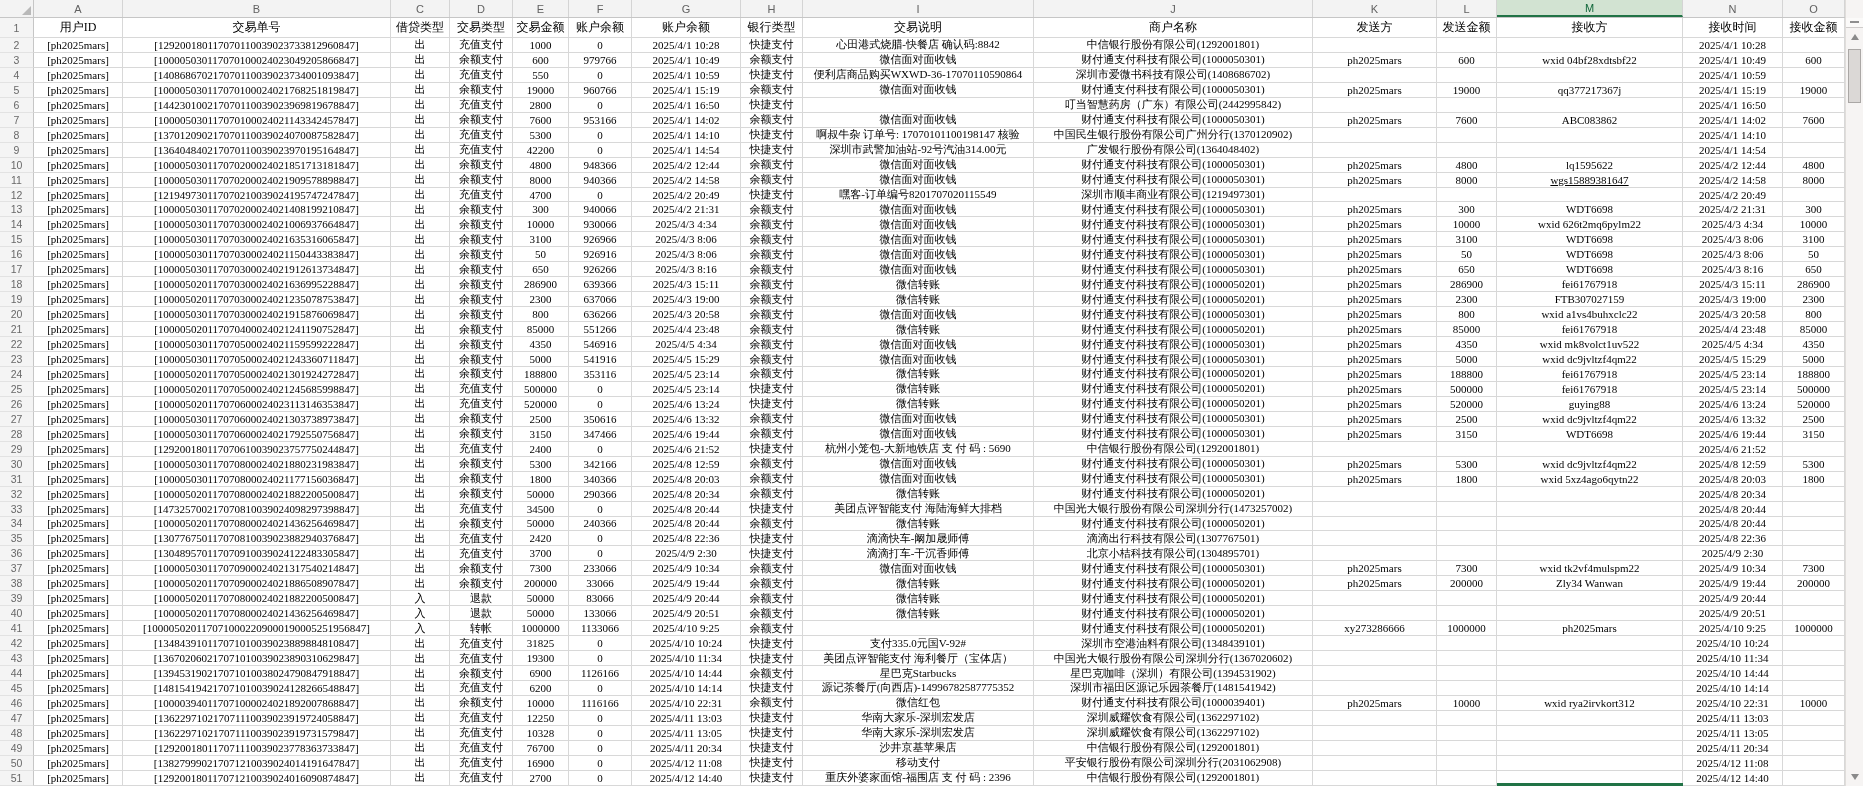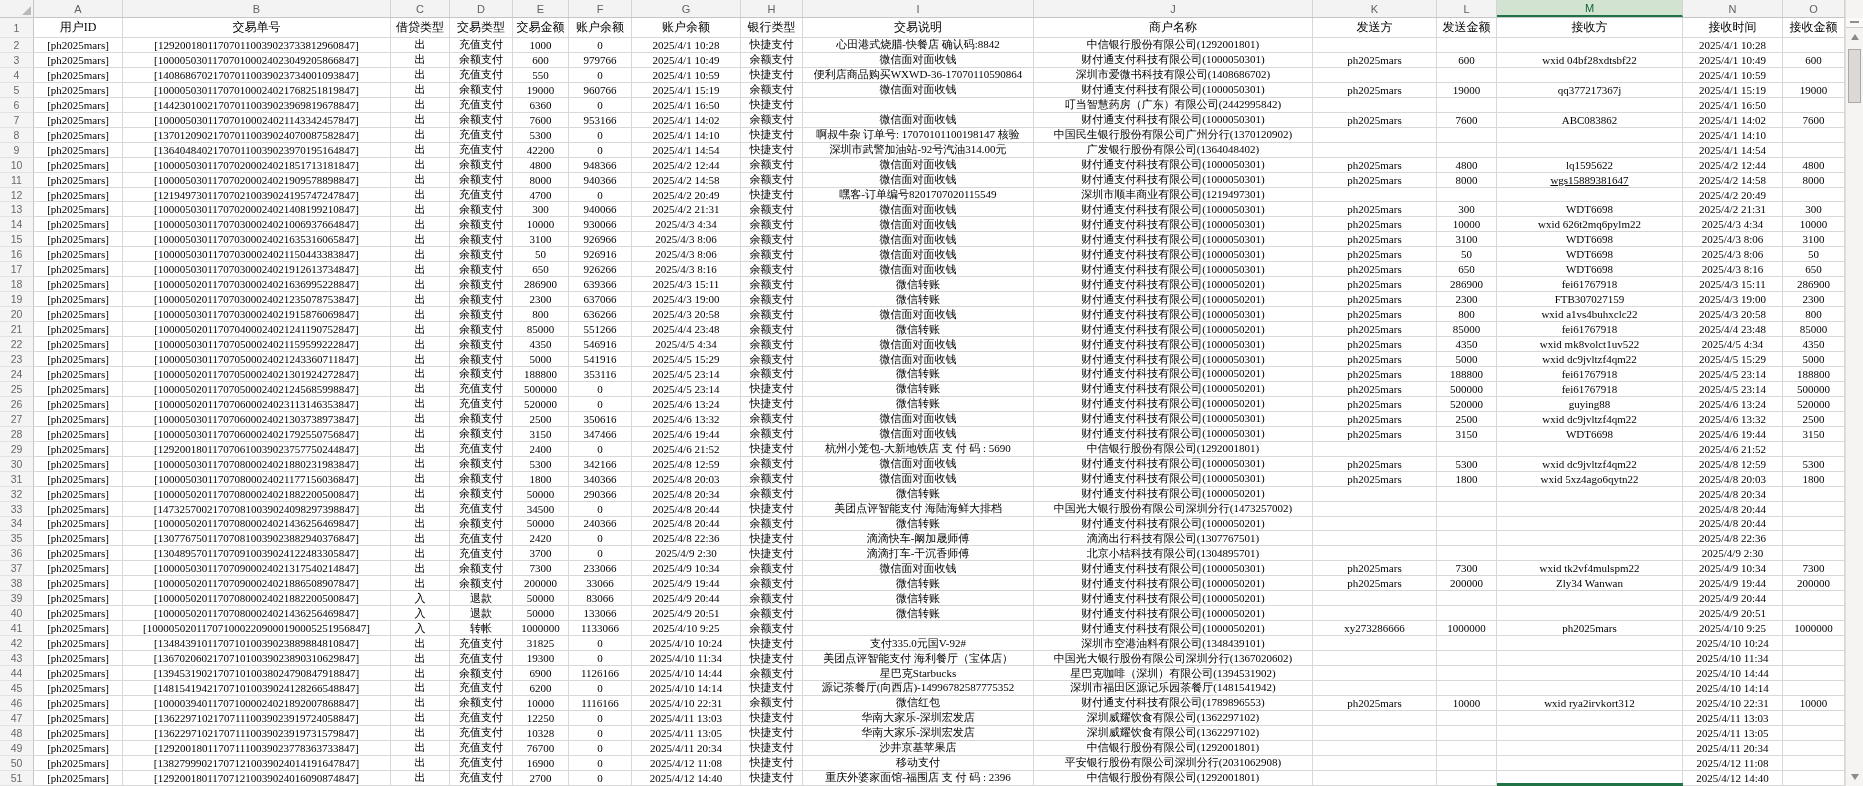--- a/index.html
+++ b/index.html
@@ -160,21 +160,21 @@
           <div class="cell" style="width: 186px;">qq377217367j</div>
           <div class="cell" style="width: 100px;">2025/4/1 15:19</div>
           <div class="cell" style="width: 62px;">19000</div>
         </div>
         <div class="row">
           <div class="rn">6</div>
           <div class="cell" style="width: 89px;">[ph2025mars]</div>
           <div class="cell" style="width: 268px;">[144230100217070110039023969819678847]</div>
           <div class="cell" style="width: 59px;">出</div>
           <div class="cell" style="width: 63px;">充值支付</div>
-          <div class="cell" style="width: 56px;">6360</div>
+          <div class="cell" style="width: 56px;">2800</div>
           <div class="cell" style="width: 63px;">0</div>
           <div class="cell" style="width: 109px;">2025/4/1 16:50</div>
           <div class="cell" style="width: 62px;">快捷支付</div>
           <div class="cell" style="width: 231px;"></div>
           <div class="cell" style="width: 279px;">叮当智慧药房（广东）有限公司(2442995842)</div>
           <div class="cell" style="width: 124px;"></div>
           <div class="cell" style="width: 60px;"></div>
           <div class="cell" style="width: 186px;"></div>
           <div class="cell" style="width: 100px;">2025/4/1 16:50</div>
           <div class="cell" style="width: 62px;"></div>
@@ -885,21 +885,21 @@
           <div class="rn">46</div>
           <div class="cell" style="width: 89px;">[ph2025mars]</div>
           <div class="cell" style="width: 268px;">[100003940117071000024021892007868847]</div>
           <div class="cell" style="width: 59px;">出</div>
           <div class="cell" style="width: 63px;">余额支付</div>
           <div class="cell" style="width: 56px;">10000</div>
           <div class="cell" style="width: 63px;">1116166</div>
           <div class="cell" style="width: 109px;">2025/4/10 22:31</div>
           <div class="cell" style="width: 62px;">余额支付</div>
           <div class="cell" style="width: 231px;">微信红包</div>
-          <div class="cell" style="width: 279px;">财付通支付科技有限公司(1789896553)</div>
+          <div class="cell" style="width: 279px;">财付通支付科技有限公司(1000039401)</div>
           <div class="cell" style="width: 124px;">ph2025mars</div>
           <div class="cell" style="width: 60px;">10000</div>
           <div class="cell" style="width: 186px;">wxid rya2irvkort312</div>
           <div class="cell" style="width: 100px;">2025/4/10 22:31</div>
           <div class="cell" style="width: 62px;">10000</div>
         </div>
         <div class="row">
           <div class="rn">47</div>
           <div class="cell" style="width: 89px;">[ph2025mars]</div>
           <div class="cell" style="width: 268px;">[136229710217071110039023919724058847]</div>

